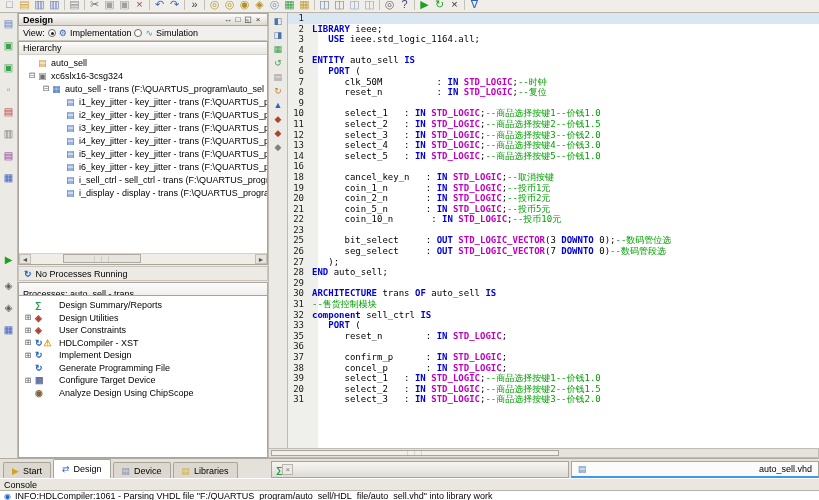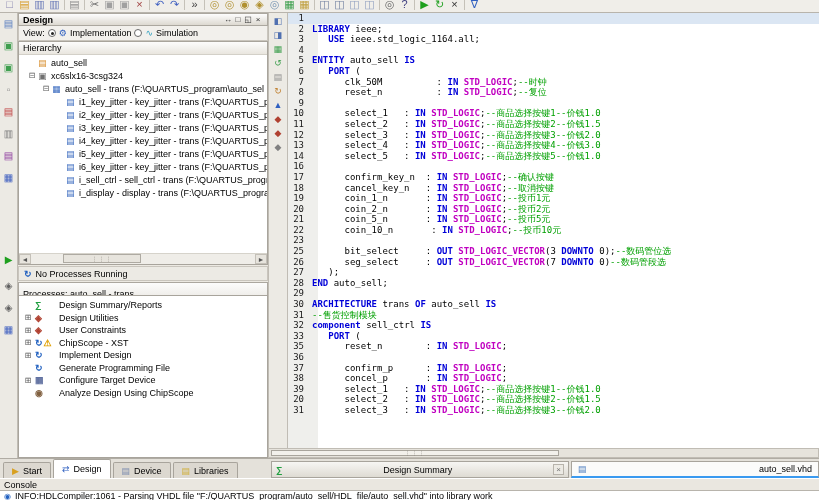--- a/index.html
+++ b/index.html
@@ -252,21 +252,21 @@
             <span style="color: rgb(176, 64, 48); font-weight: bold;">◈</span>
           </span>
           <span class="plab">User Constraints</span>
         </div>
         <div class="prow">
           <span class="pexp">⊞</span>
           <span class="pico">
             <span style="color: rgb(32, 96, 192); font-weight: bold;">↻</span>
             <span style="color: rgb(224, 160, 0); font-weight: bold;">⚠</span>
           </span>
-          <span class="plab">ChipScope - XST</span>
+          <span class="plab">HDLCompiler - XST</span>
         </div>
         <div class="prow">
           <span class="pexp">⊞</span>
           <span class="pico">
             <span style="color: rgb(32, 96, 192); font-weight: bold;">↻</span>
           </span>
           <span class="plab">Implement Design</span>
         </div>
         <div class="prow">
           <span class="pexp"></span>
@@ -314,21 +314,20 @@
       <div class="crow"><span class="ln">6</span><span class="ct">   <span class="kw">PORT</span> (</span></div>
       <div class="crow"><span class="ln">7</span><span class="ct">      clk_50M          : <span class="kw">IN</span> <span class="ty">STD_LOGIC</span>;<span class="cm">--时钟</span></span></div>
       <div class="crow"><span class="ln">8</span><span class="ct">      reset_n          : <span class="kw">IN</span> <span class="ty">STD_LOGIC</span>;<span class="cm">--复位</span></span></div>
       <div class="crow"><span class="ln">9</span><span class="ct"></span></div>
       <div class="crow"><span class="ln">10</span><span class="ct">      select_1   : <span class="kw">IN</span> <span class="ty">STD_LOGIC</span>;<span class="cm">--商品选择按键1--价钱1.0</span></span></div>
       <div class="crow"><span class="ln">11</span><span class="ct">      select_2   : <span class="kw">IN</span> <span class="ty">STD_LOGIC</span>;<span class="cm">--商品选择按键2--价钱1.5</span></span></div>
       <div class="crow"><span class="ln">12</span><span class="ct">      select_3   : <span class="kw">IN</span> <span class="ty">STD_LOGIC</span>;<span class="cm">--商品选择按键3--价钱2.0</span></span></div>
       <div class="crow"><span class="ln">13</span><span class="ct">      select_4   : <span class="kw">IN</span> <span class="ty">STD_LOGIC</span>;<span class="cm">--商品选择按键4--价钱3.0</span></span></div>
       <div class="crow"><span class="ln">14</span><span class="ct">      select_5   : <span class="kw">IN</span> <span class="ty">STD_LOGIC</span>;<span class="cm">--商品选择按键5--价钱1.0</span></span></div>
       <div class="crow"><span class="ln">16</span><span class="ct"></span></div>
-      <div class="crow"><span class="ln">17</span><span class="ct">      confirm_key_n  : <span class="kw">IN</span> <span class="ty">STD_LOGIC</span>;<span class="cm">--确认按键</span></span></div>
       <div class="crow"><span class="ln">18</span><span class="ct">      cancel_key_n   : <span class="kw">IN</span> <span class="ty">STD_LOGIC</span>;<span class="cm">--取消按键</span></span></div>
       <div class="crow"><span class="ln">19</span><span class="ct">      coin_1_n       : <span class="kw">IN</span> <span class="ty">STD_LOGIC</span>;<span class="cm">--投币1元</span></span></div>
       <div class="crow"><span class="ln">20</span><span class="ct">      coin_2_n       : <span class="kw">IN</span> <span class="ty">STD_LOGIC</span>;<span class="cm">--投币2元</span></span></div>
       <div class="crow"><span class="ln">21</span><span class="ct">      coin_5_n       : <span class="kw">IN</span> <span class="ty">STD_LOGIC</span>;<span class="cm">--投币5元</span></span></div>
       <div class="crow"><span class="ln">22</span><span class="ct">      coin_10_n       : <span class="kw">IN</span> <span class="ty">STD_LOGIC</span>;<span class="cm">--投币10元</span></span></div>
       <div class="crow"><span class="ln">23</span><span class="ct"></span></div>
       <div class="crow"><span class="ln">25</span><span class="ct">      bit_select     : <span class="kw">OUT</span> <span class="ty">STD_LOGIC_VECTOR</span>(3 <span class="kw">DOWNTO</span> 0);<span class="cm">--数码管位选</span></span></div>
       <div class="crow"><span class="ln">26</span><span class="ct">      seg_select     : <span class="kw">OUT</span> <span class="ty">STD_LOGIC_VECTOR</span>(7 <span class="kw">DOWNTO</span> 0)<span class="cm">--数码管段选</span></span></div>
       <div class="crow"><span class="ln">27</span><span class="ct">   );</span></div>
       <div class="crow"><span class="ln">28</span><span class="ct"><span class="kw">END</span> auto_sell;</span></div>
@@ -365,21 +364,20 @@
       </div>
       <div class="ltab">
         <span class="ltico" style="color: rgb(208, 176, 64);">▤</span>
         <span>Libraries</span>
       </div>
     </div>
 
   <div class="tabsR">
     <div class="dtab1">
       <span class="ltico" style="color:#1f9f3f;font-weight:bold;">∑</span>
-      <span class="dlab">Design Summary</span>
       <span class="closebox">×</span>
     </div>
     <div class="dtab2">
       <span class="ltico" style="color:#5080c0;">▤</span>
       <span>auto_sell.vhd</span>
     </div>
   </div>
 
   <div class="chead">
     <span>Console</span>

